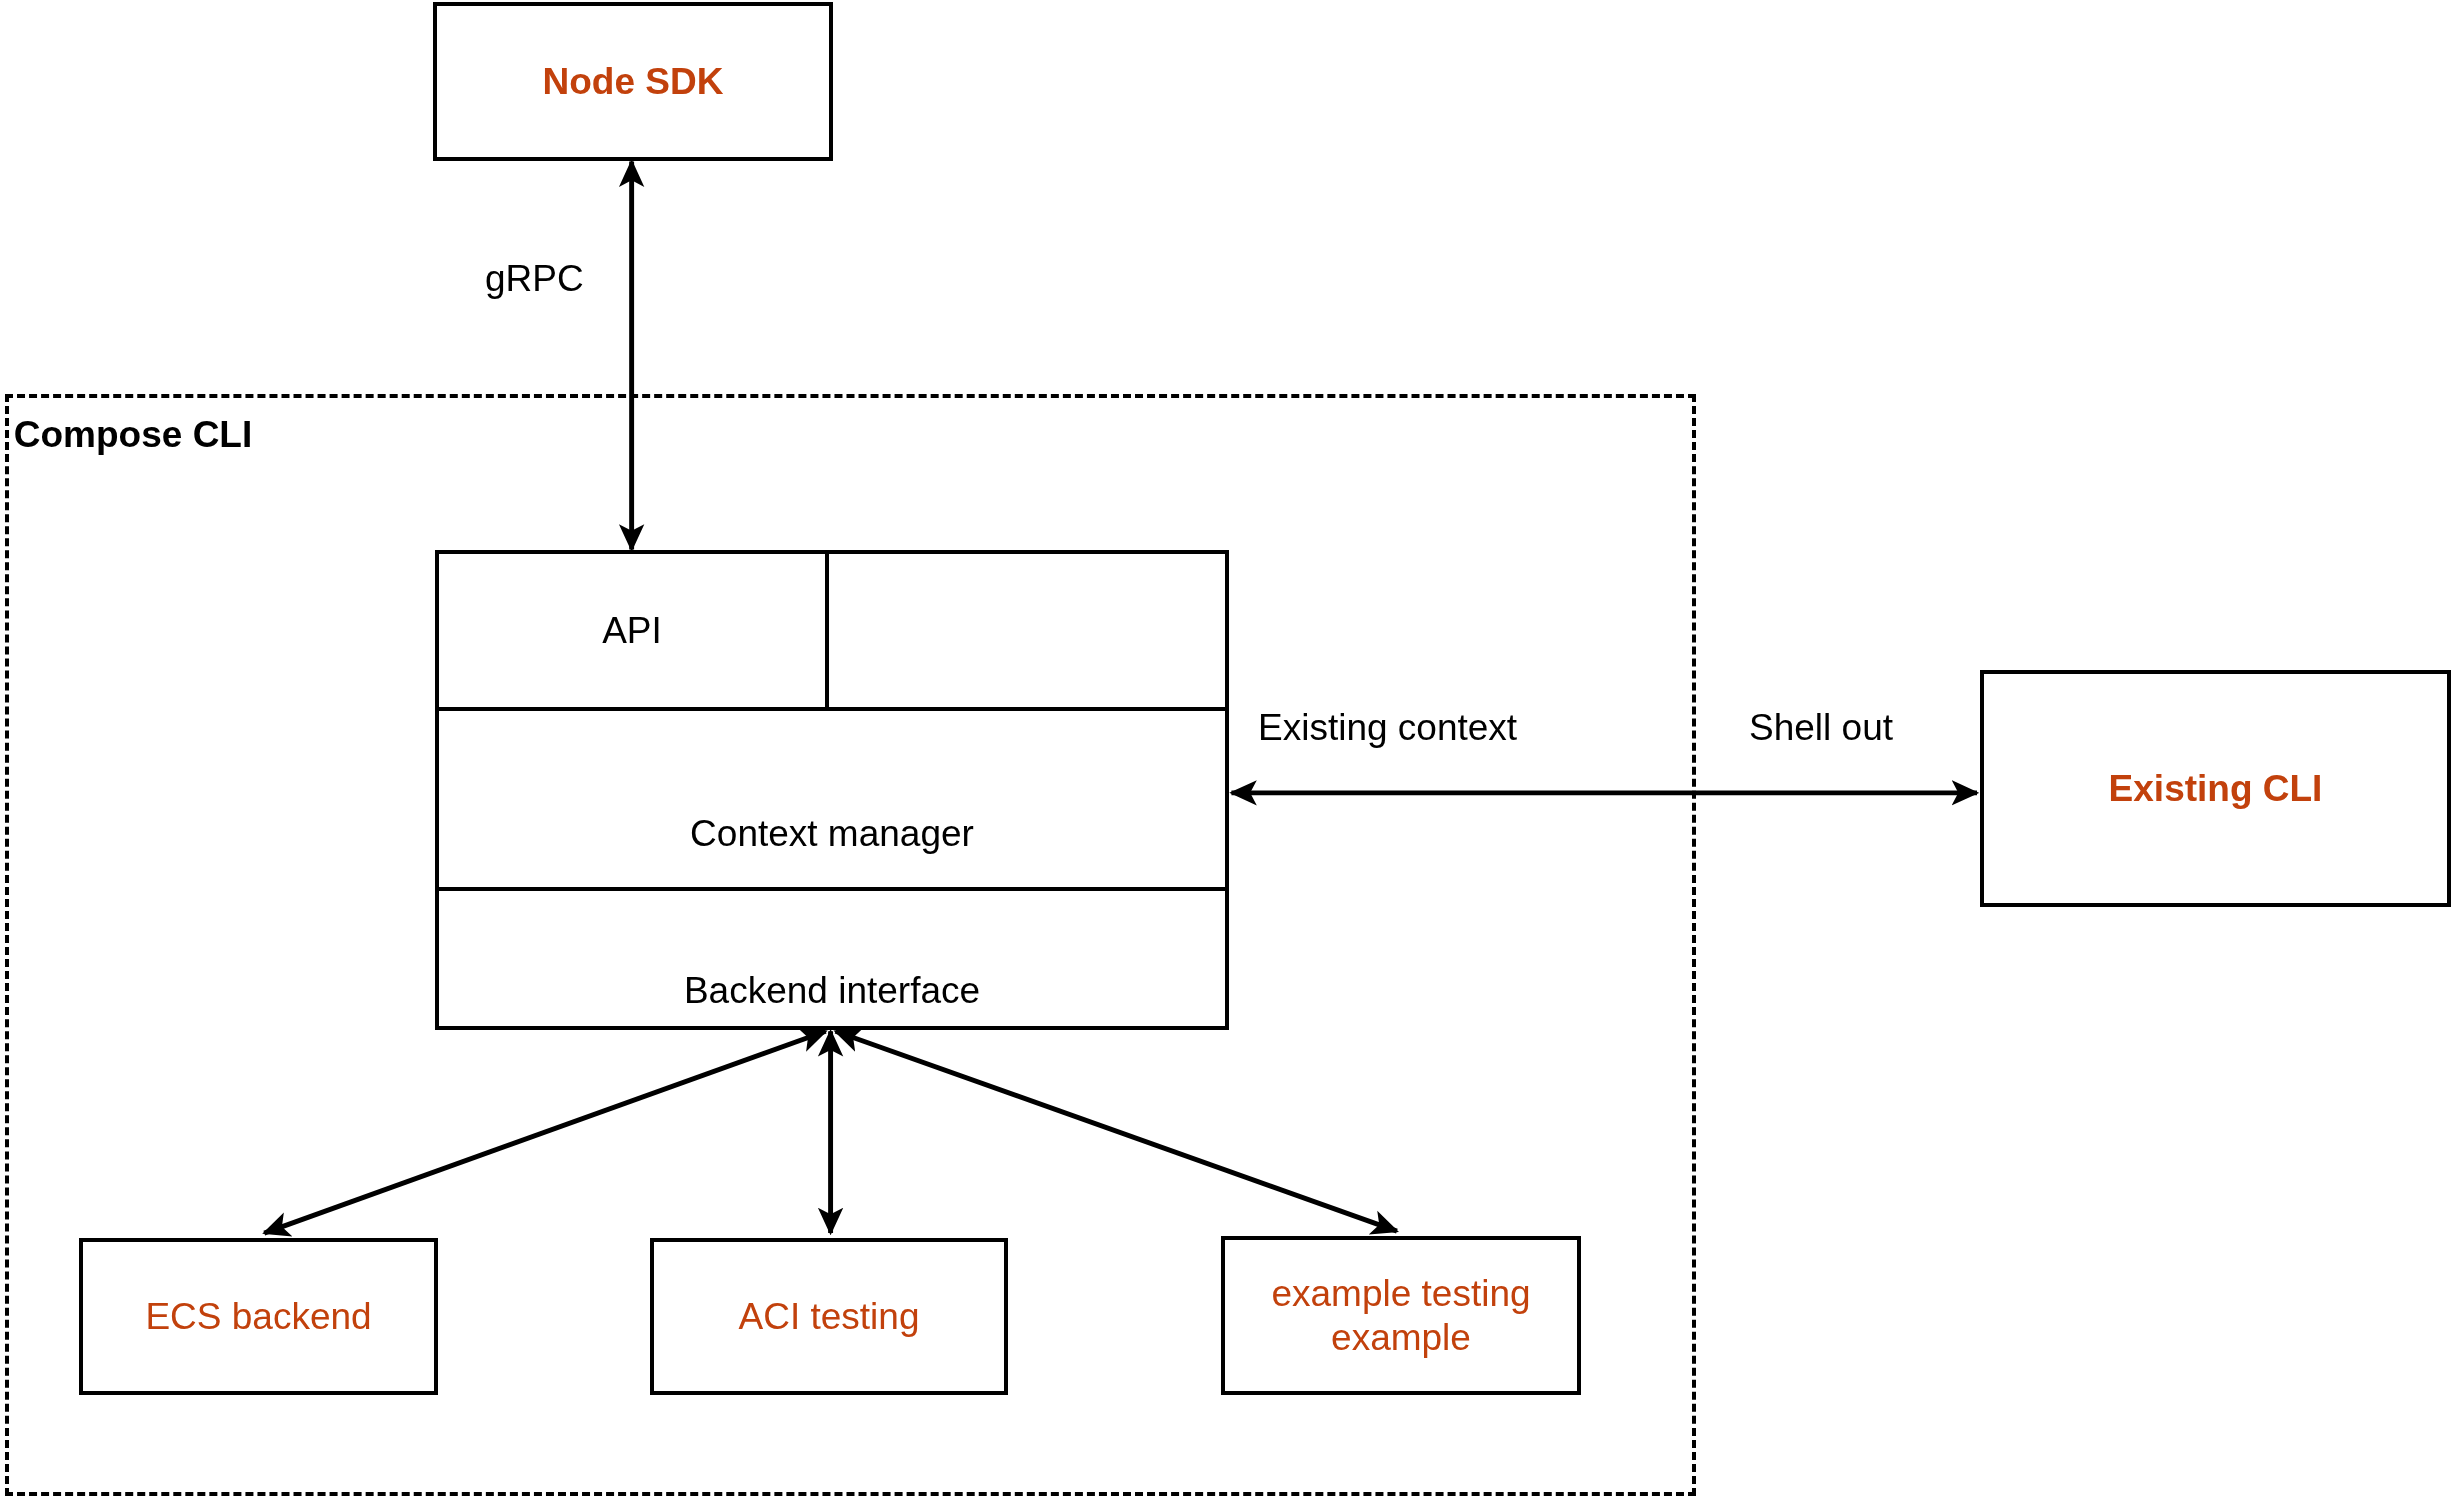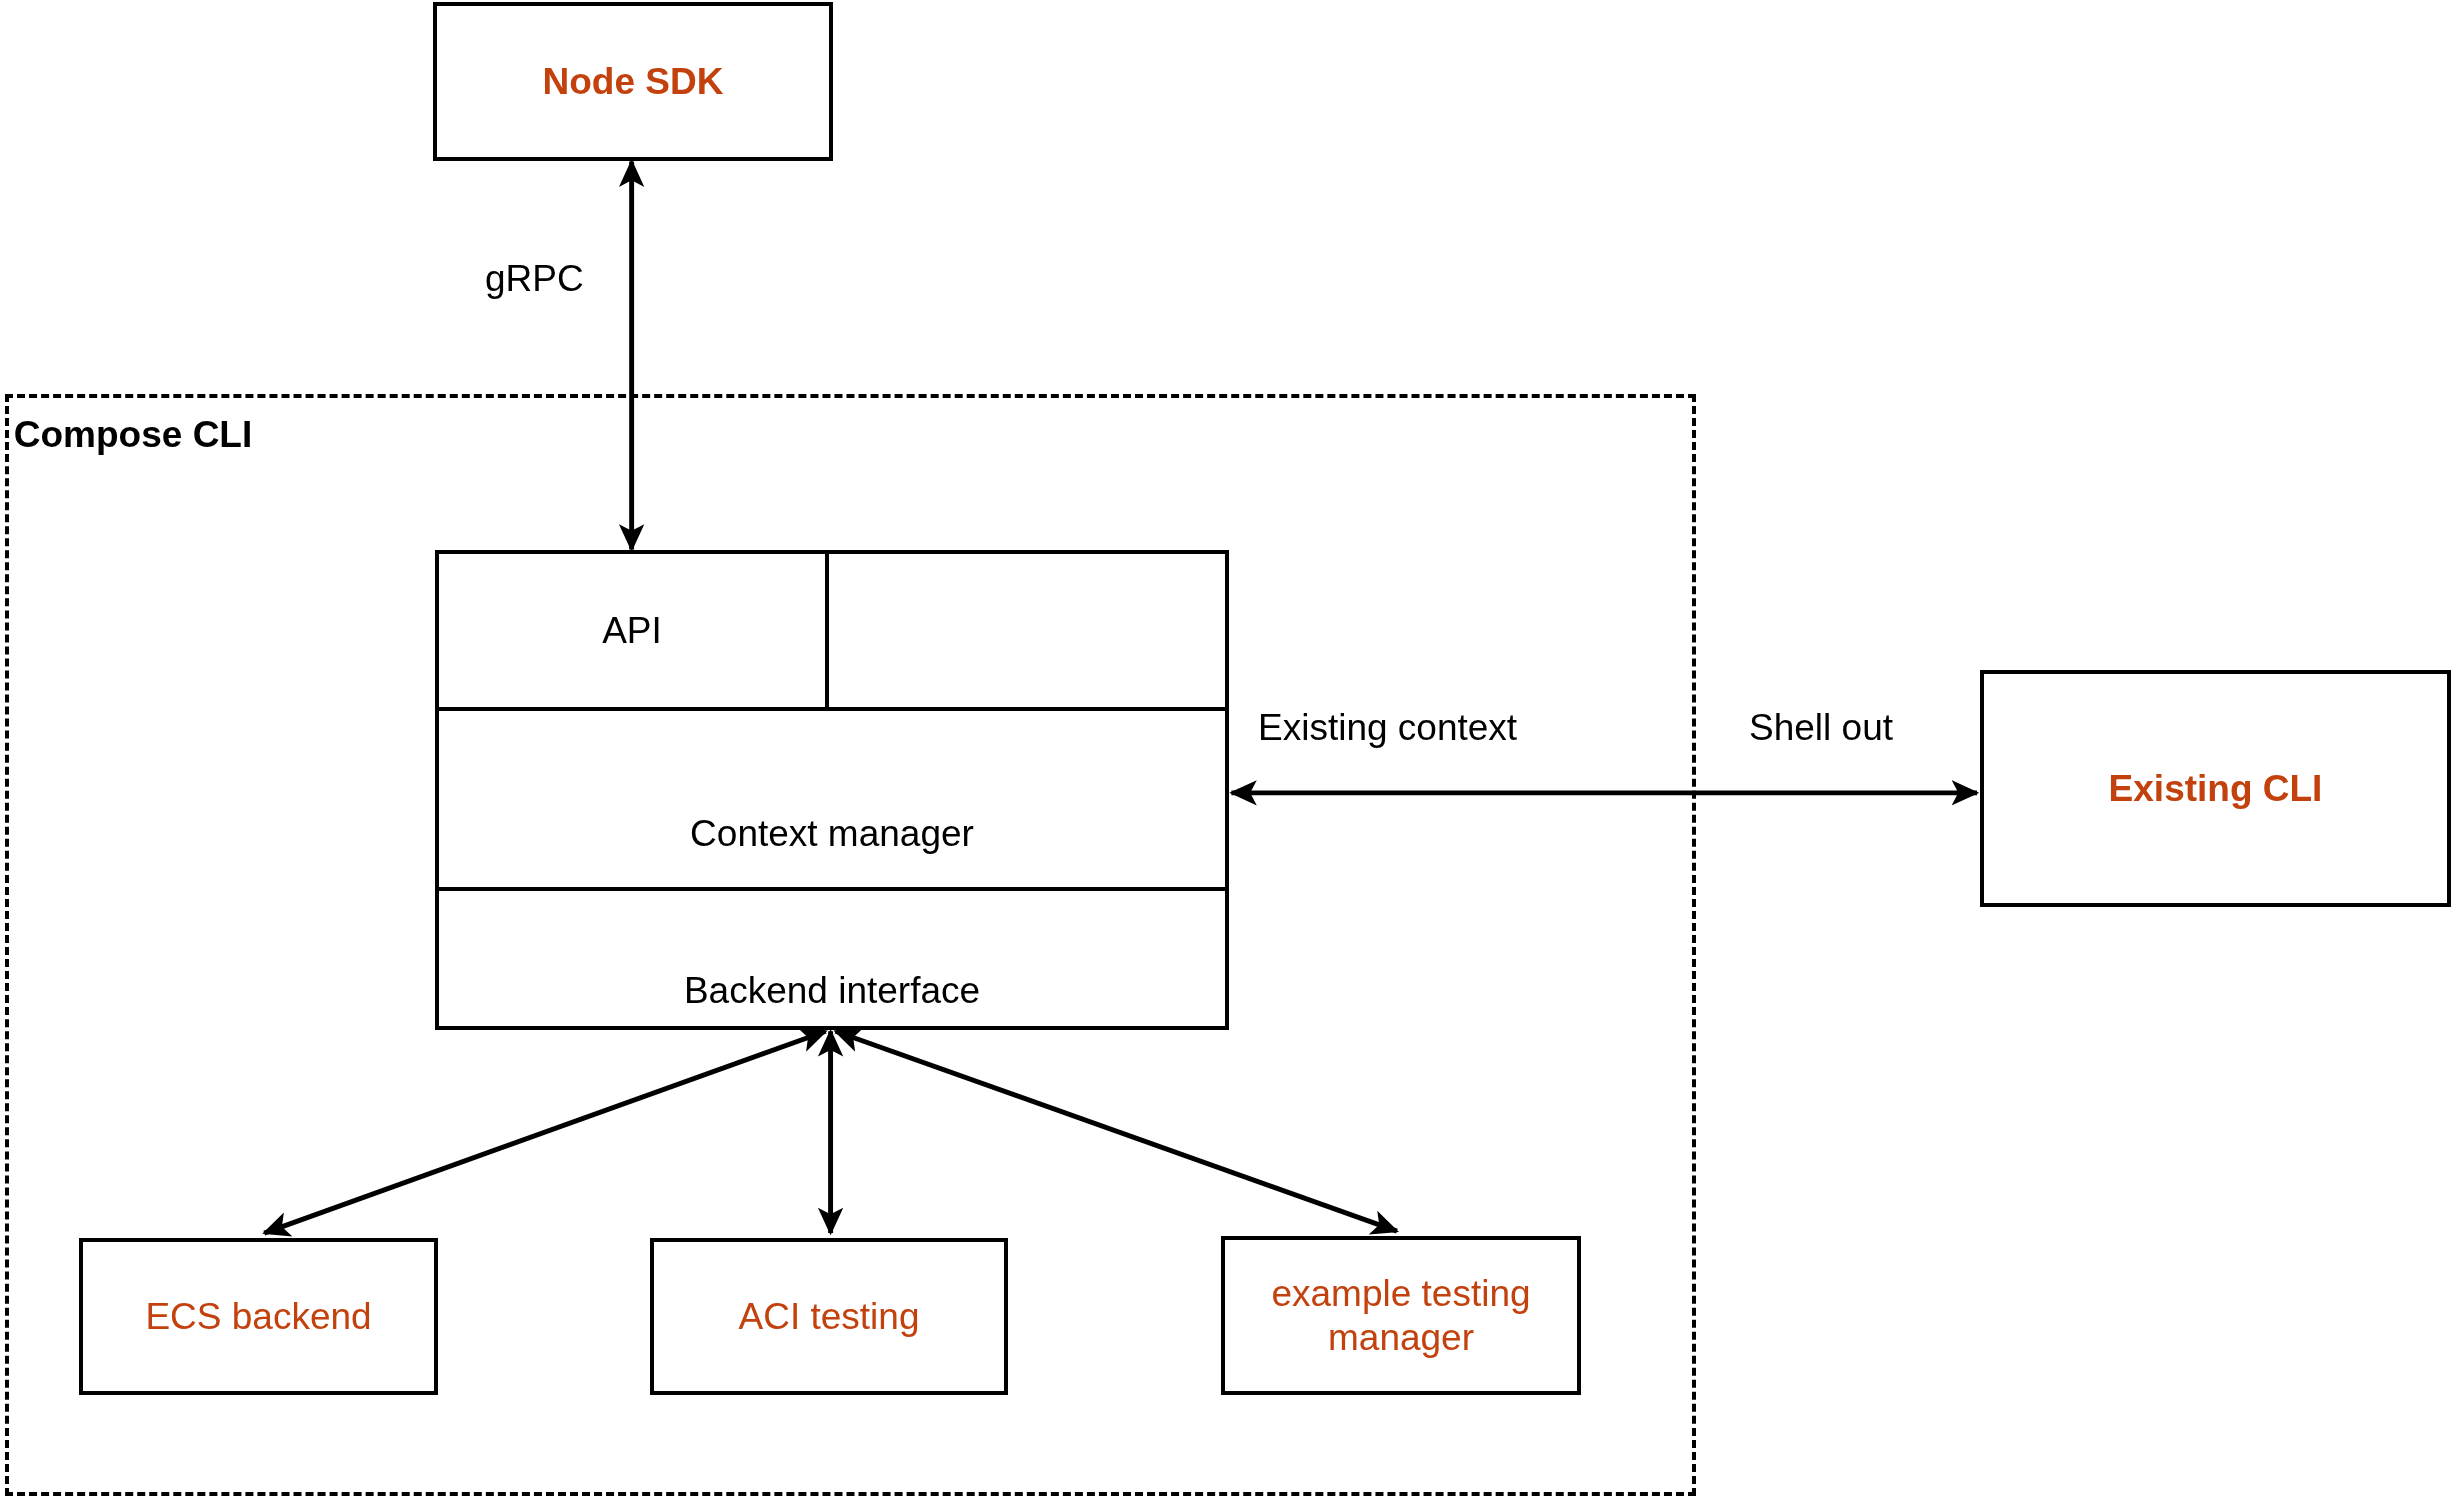--- a/index.html
+++ b/index.html
@@ -126,21 +126,21 @@
   <div class="node" style="left:79px; top:1238px; width:359px; height:157px; font-size:37px;">
     <span>ECS backend</span>
   </div>
 
   <div class="node" style="left:650px; top:1238px; width:358px; height:157px; font-size:37px;">
     <span>ACI testing</span>
   </div>
 
   <div class="node" style="left:1221px; top:1236px; width:360px; height:159px; font-size:37px; flex-direction:column;">
     <span>example testing</span>
-    <span>manager</span>
+    <span>example</span>
   </div>
 
   <div class="edge-label" style="left:485px; top:258px; font-size:37px;">gRPC</div>
 
   <div class="edge-label" style="left:1258px; top:707px; font-size:37px;">Existing context</div>
 
   <div class="edge-label" style="left:1749px; top:707px; font-size:37px;">Shell out</div>
 
   <svg class="edges" viewBox="0 0 2492 1524">
     <defs>

